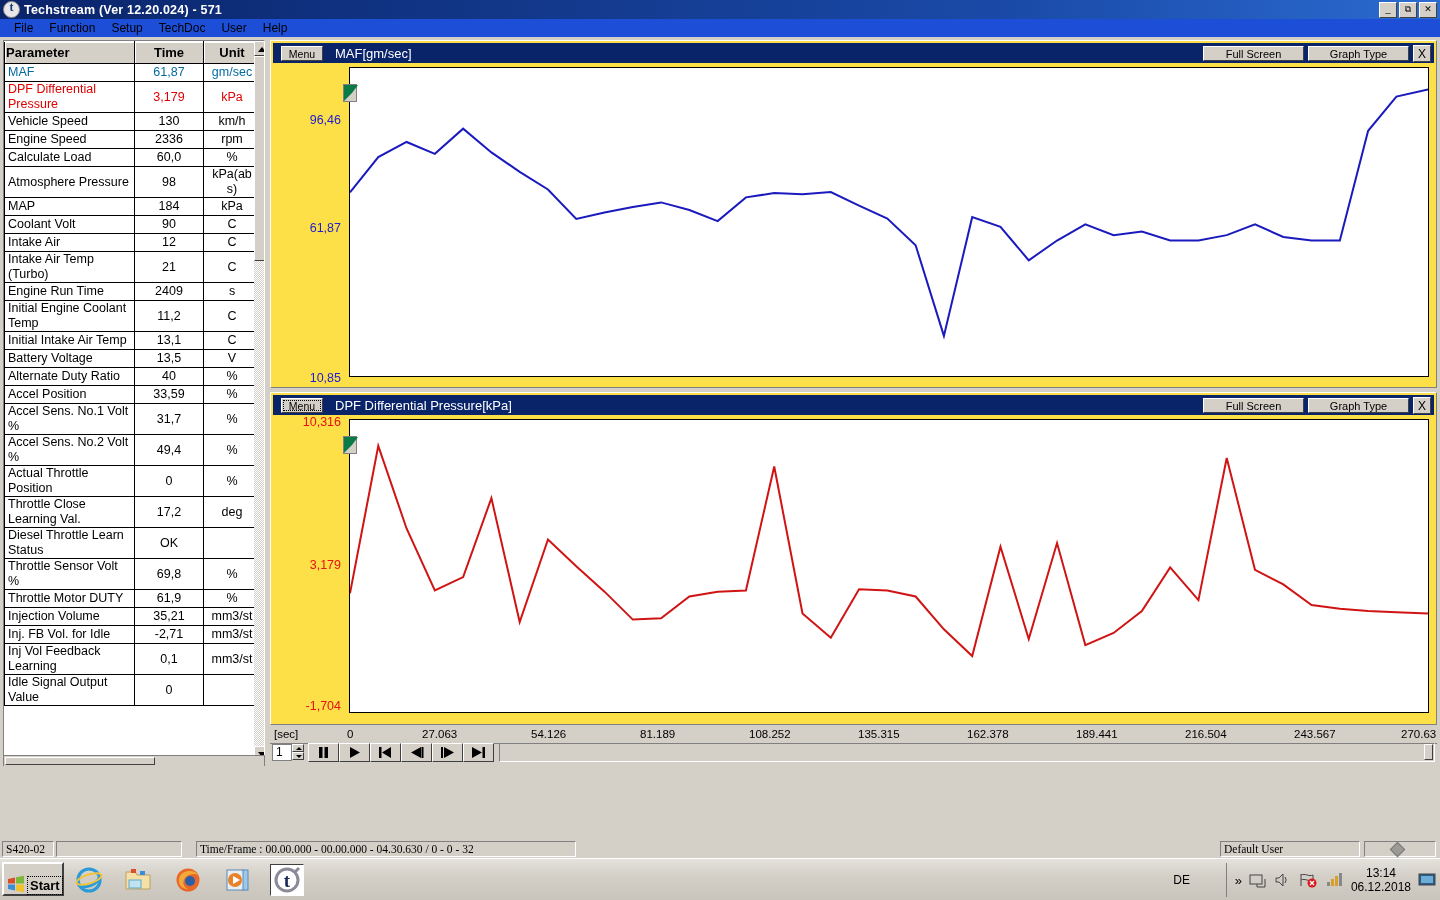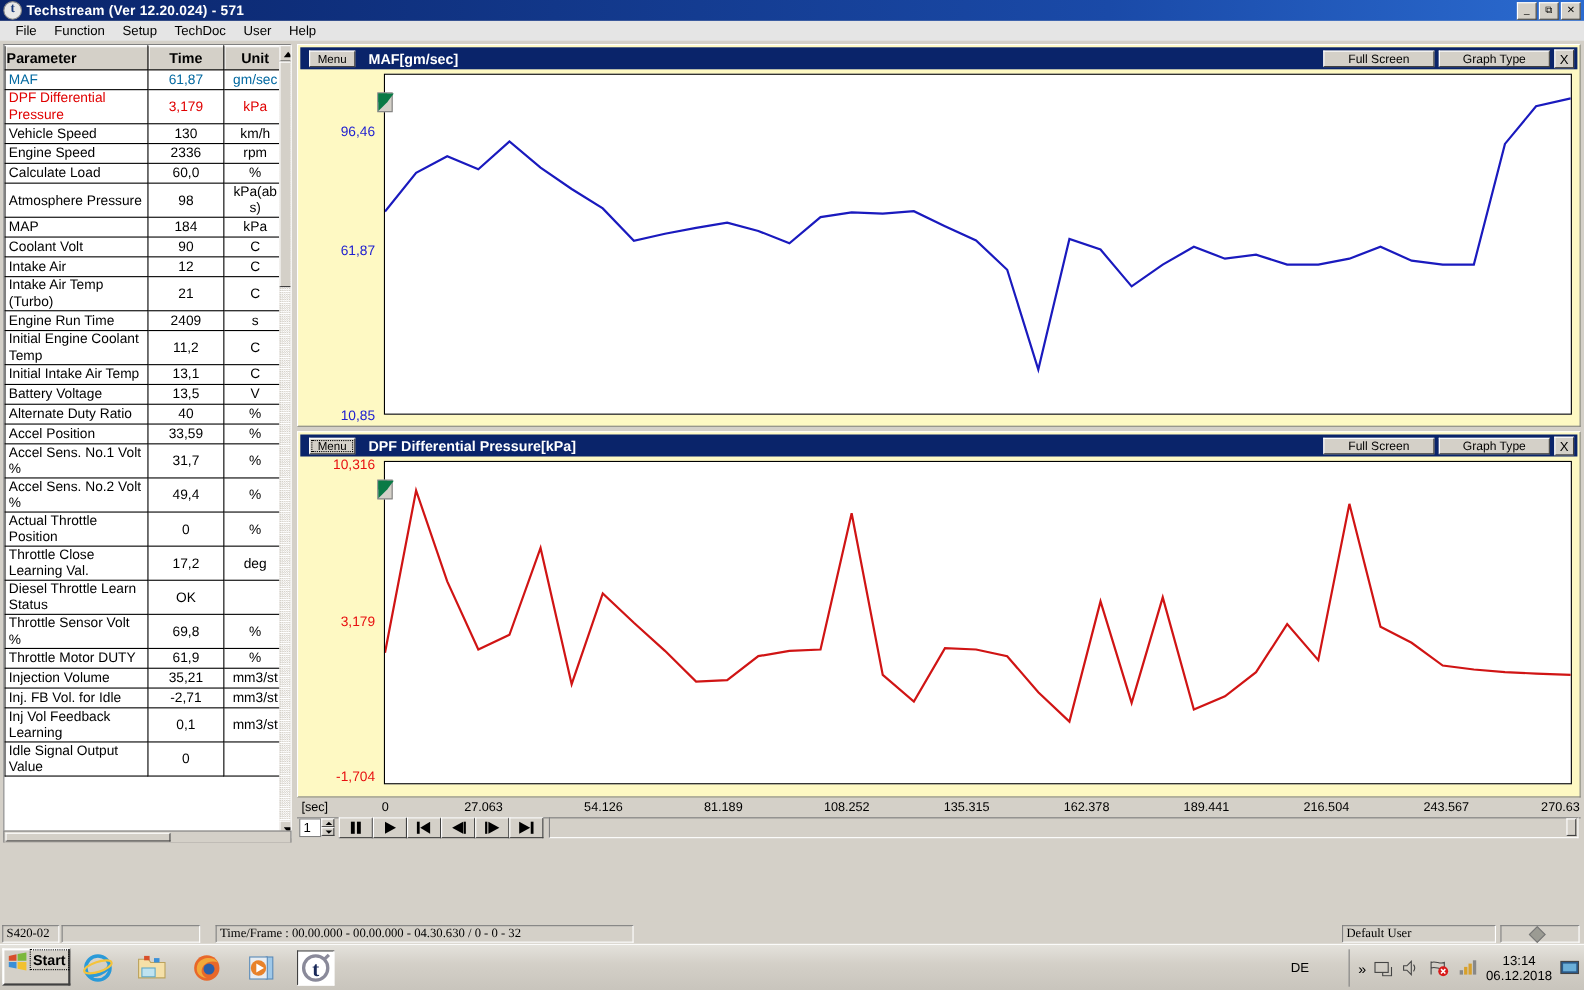--- a/index.html
+++ b/index.html
@@ -33,21 +33,21 @@
     width:16px;height:14px;background:#d4d0c8;
     border-top:1px solid #fff;border-left:1px solid #fff;
     border-right:1px solid #404040;border-bottom:1px solid #404040;
     font-size:9px;line-height:13px;text-align:center;color:#000;
     font-family:"Liberation Sans",sans-serif;
   }
 
   
   .menubar{
     position:absolute;left:0;top:19px;width:1440px;height:18px;
-    background:#e5e5e5;display:flex;align-items:center;padding-left:6px;
+    background:#1d4ed8;display:flex;align-items:center;padding-left:6px;
     box-sizing:border-box;
   }
   .menubar span{padding:1px 8px;font-size:12px;color:#000;}
 
   
   .grid-wrap{
     position:absolute;left:3px;top:40px;width:262px;height:722px;
     background:#fff;
     border-top:1px solid #808080;border-left:1px solid #808080;
     border-right:1px solid #fff;border-bottom:1px solid #fff;
@@ -108,40 +108,40 @@
     background:#d4d0c8;border:1px solid #808080;box-sizing:border-box;
   }
   .hscroll-grid .thumb{
     position:absolute;left:1px;top:1px;width:150px;height:8px;background:#d4d0c8;
     border-top:1px solid #fff;border-left:1px solid #fff;
     border-right:1px solid #404040;border-bottom:1px solid #404040;
     box-sizing:border-box;
   }
 
   
-  .graph-panel{position:absolute;background:#fef9c3;
+  .graph-panel{position:absolute;background:#fde047;
     border-top:1px solid #fff;border-left:1px solid #fff;
     border-right:1px solid #808080;border-bottom:1px solid #808080;
     box-sizing:border-box;}
   .g1{left:270px;top:40px;width:1167px;height:348px;}
   .g2{left:270px;top:392px;width:1167px;height:333px;}
 
   .g-header{
     position:absolute;left:2px;top:2px;right:2px;height:20px;
     background:#0a246a;display:flex;align-items:center;
   }
   .g-menu-btn{
     margin-left:8px;width:42px;height:15px;background:#d4d0c8;
     border-top:1px solid #fff;border-left:1px solid #fff;
     border-right:1px solid #404040;border-bottom:1px solid #404040;
     font-size:10.5px;text-align:center;line-height:14px;color:#000;
     box-sizing:border-box;
   }
   .g-menu-btn.focused{outline:1px dotted #000;outline-offset:-3px;}
-  .g-title{color:#fff;font-size:13px;margin-left:12px;font-weight:bold;}
+  .g-title{color:#fff;font-size:13px;margin-left:12px;}
   .g-right{position:absolute;right:2px;top:0;display:flex;align-items:center;gap:4px;height:20px;}
   .g-btn{
     width:101px;height:15px;background:#d4d0c8;
     border-top:1px solid #fff;border-left:1px solid #fff;
     border-right:1px solid #404040;border-bottom:1px solid #404040;
     font-size:11px;text-align:center;line-height:14px;color:#000;box-sizing:border-box;
   }
   .g-x{
     width:18px;height:17px;background:#d4d0c8;
     border-top:1px solid #fff;border-left:1px solid #fff;
@@ -230,21 +230,21 @@
   
   .taskbar{
     position:absolute;left:0;top:858px;width:1440px;height:42px;
     background:linear-gradient(#e4e2dc,#d4d0c8 40%,#c8c4bc);
     border-top:1px solid #fff;
   }
   .startbtn{
     position:absolute;left:2px;top:3px;width:62px;height:34px;
     background:#d4d0c8;border-top:2px solid #fff;border-left:2px solid #fff;
     border-right:2px solid #404040;border-bottom:2px solid #404040;
-    box-sizing:border-box;display:flex;align-items:flex-start;
+    box-sizing:border-box;display:flex;align-items:flex-end;
   }
   .startbtn .lbl{font-weight:bold;font-size:13px;margin-left:2px;outline:1px dotted #000;padding:1px 2px;}
   .qlaunch{position:absolute;top:5px;width:34px;height:32px;display:flex;align-items:center;justify-content:center;}
   .qlaunch.active{
     background:#d4d0c8;border-top:1px solid #404040;border-left:1px solid #404040;
     border-right:1px solid #fff;border-bottom:1px solid #fff;box-sizing:border-box;
     background:#fff;
   }
   .tray{
     position:absolute;right:4px;top:4px;height:34px;display:flex;align-items:center;gap:7px;

